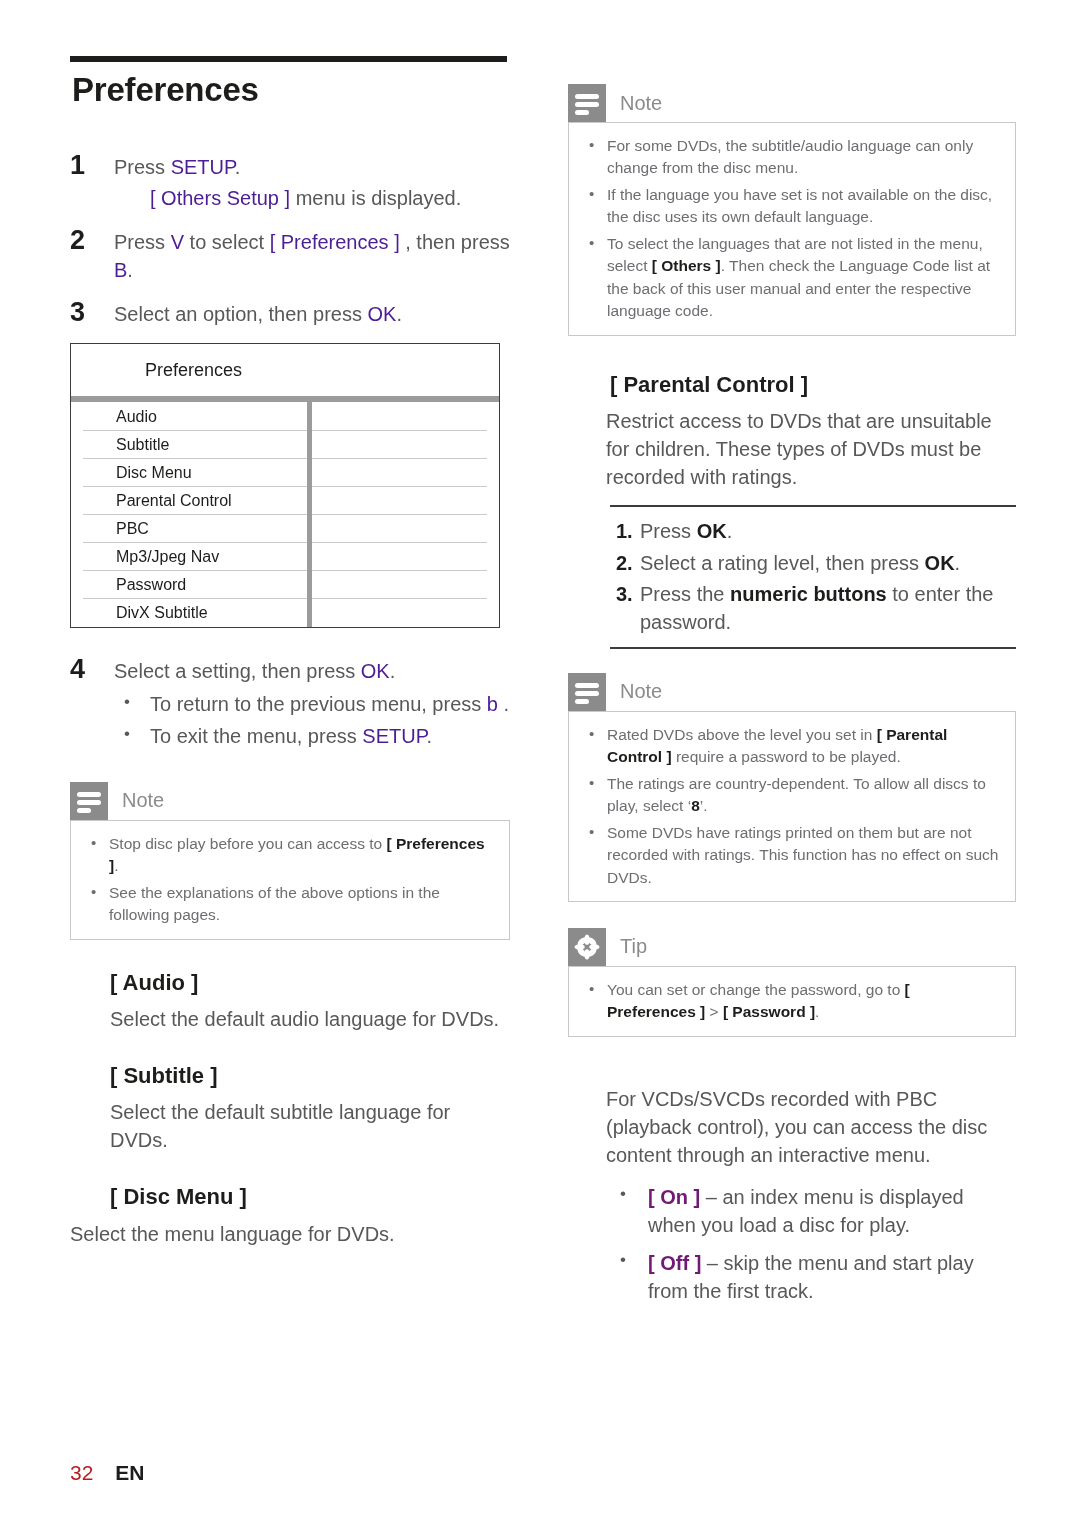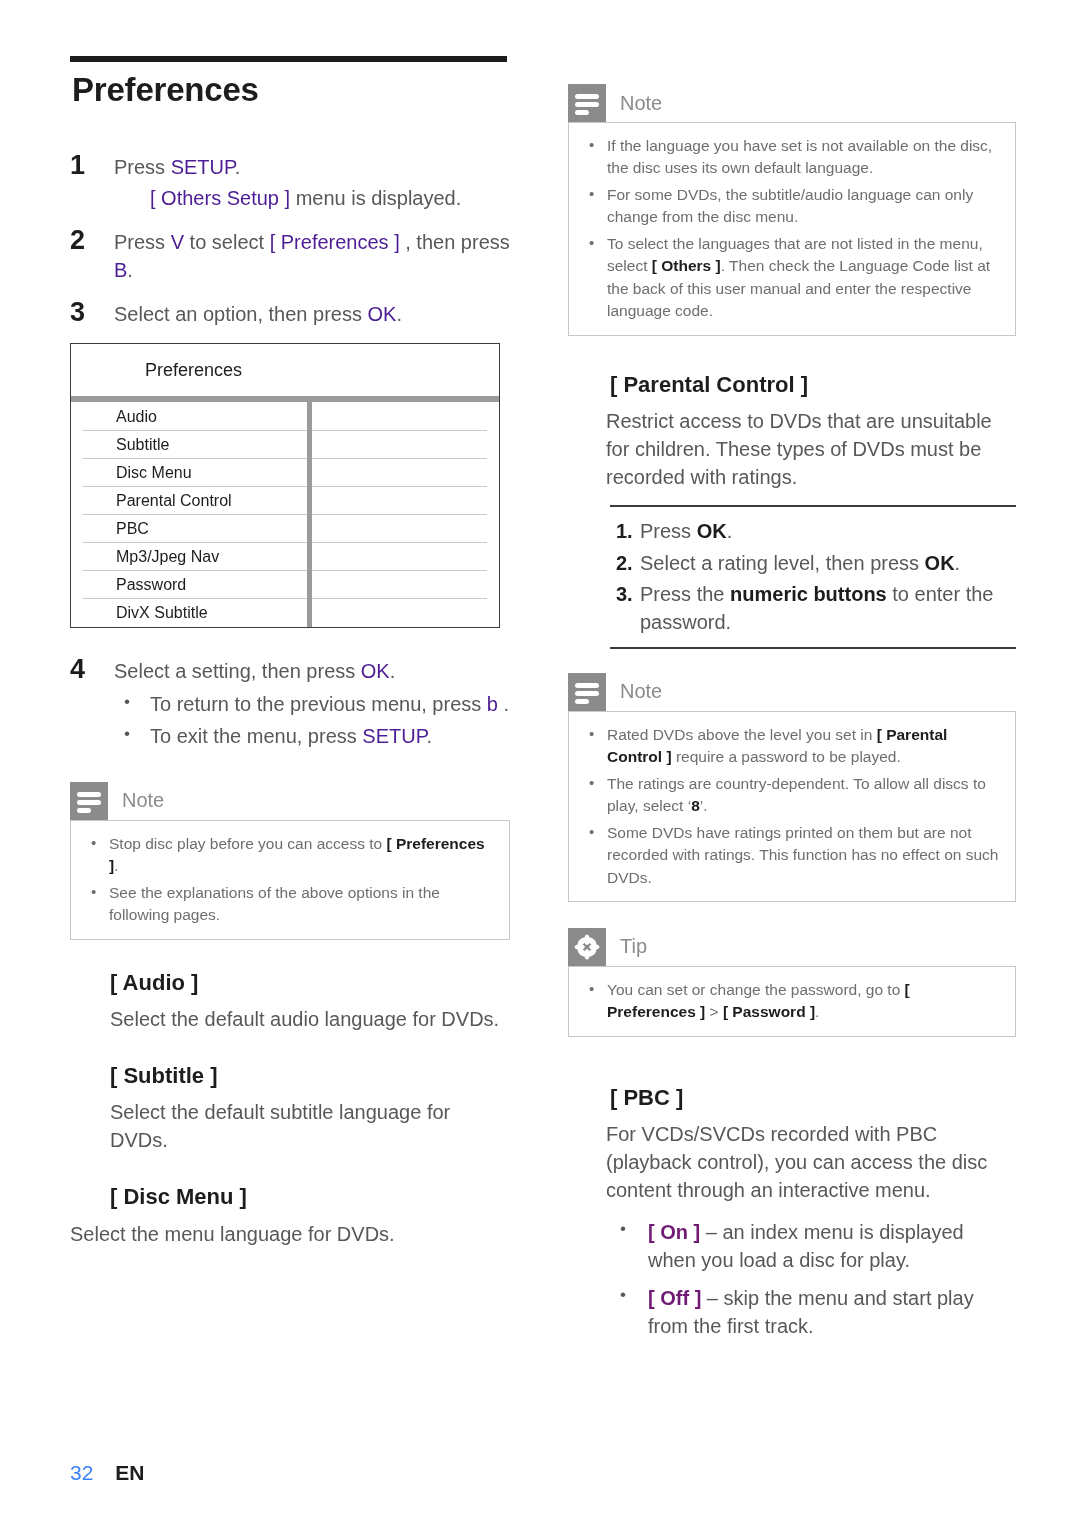--- a/index.html
+++ b/index.html
@@ -309,21 +309,21 @@
   
   .footer {
     position: absolute;
     left: 70px;
     bottom: 42px;
     display: flex;
     align-items: baseline;
   }
   .footer-page {
     font-size: 21px;
-    color: #3b82f6;
+    color: #b91c1c;
     margin-right: 22px;
     margin-top: 8px;
   }
   .footer-lang {
     font-size: 21px;
     font-weight: bold;
     color: #1d1d1b;
   }
 </style>
 </head>
@@ -437,22 +437,22 @@
       <div class="callout-head">
         <div class="callout-icon">
           <span class="icon-note-bar b1"></span>
           <span class="icon-note-bar b2"></span>
           <span class="icon-note-bar b3"></span>
         </div>
         <div class="callout-label">Note</div>
       </div>
       <div class="callout-body">
         <ul class="callout-list">
+          <li>For some DVDs, the subtitle/audio language can only change from the disc menu.</li>
           <li>If the language you have set is not available on the disc, the disc uses its own default language.</li>
-          <li>For some DVDs, the subtitle/audio language can only change from the disc menu.</li>
           <li>To select the languages that are not listed in the menu, select <b>[ Others ]</b>. Then check the Language Code list at the back of this user manual and enter the respective language code.</li>
         </ul>
       </div>
     </div>
 
     <div class="opt-section" style="margin-top:36px;padding-left:42px;">
       <h3 class="opt-title">[ Parental Control ]</h3>
       <p class="opt-text" style="margin-left:-4px;">Restrict access to DVDs that are unsuitable for children. These types of DVDs must be recorded with ratings.</p>
 
       <div class="proc">
@@ -511,21 +511,20 @@
         <div class="callout-label">Tip</div>
       </div>
       <div class="callout-body">
         <ul class="callout-list">
           <li>You can set or change the password, go to <b>[ Preferences ]</b> &gt; <b>[ Password ]</b>.</li>
         </ul>
       </div>
     </div>
 
     <div class="opt-section" style="margin-top:48px;padding-left:42px;">
-      <h3 class="opt-title">[ PBC ]</h3>
       <p class="opt-text" style="margin-left:-4px;">For VCDs/SVCDs recorded with PBC (playback control), you can access the disc content through an interactive menu.</p>
       <ul class="pbc-bullets" style="margin-left:-4px;">
         <li><b>[ On ]</b> – an index menu is displayed when you load a disc for play.</li>
         <li><b>[ Off ]</b> – skip the menu and start play from the first track.</li>
       </ul>
     </div>
 
   </div>
 
   <div class="footer">

